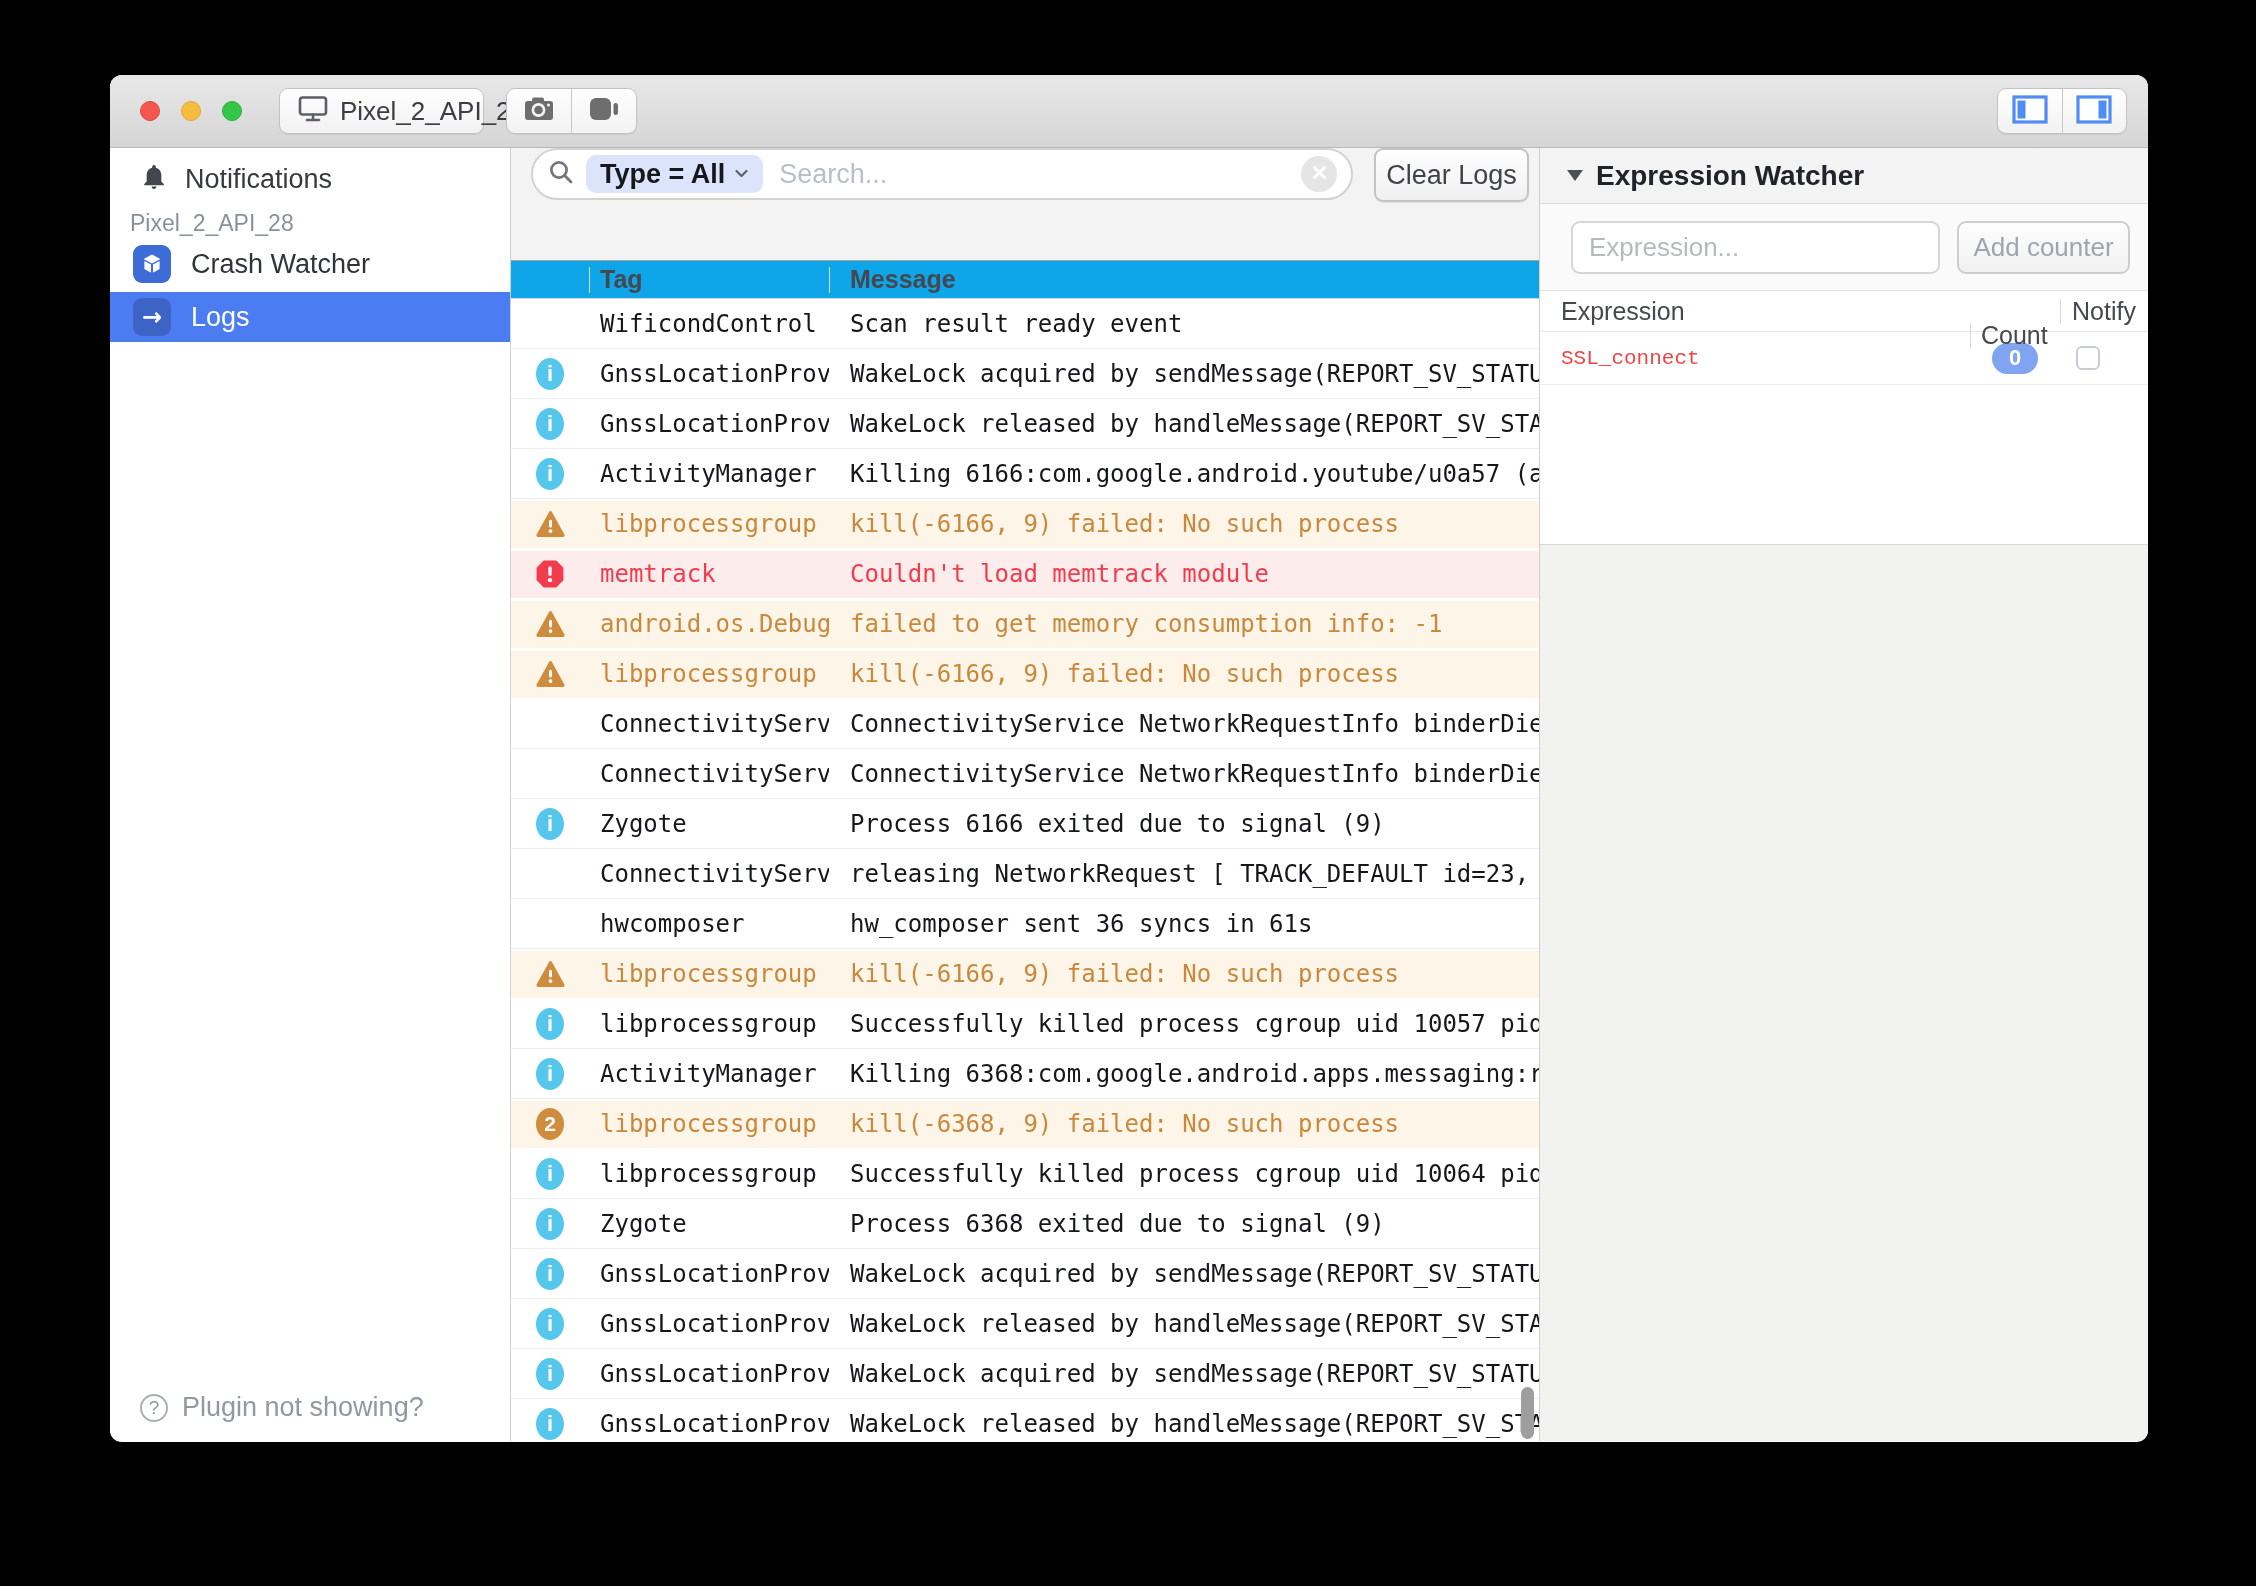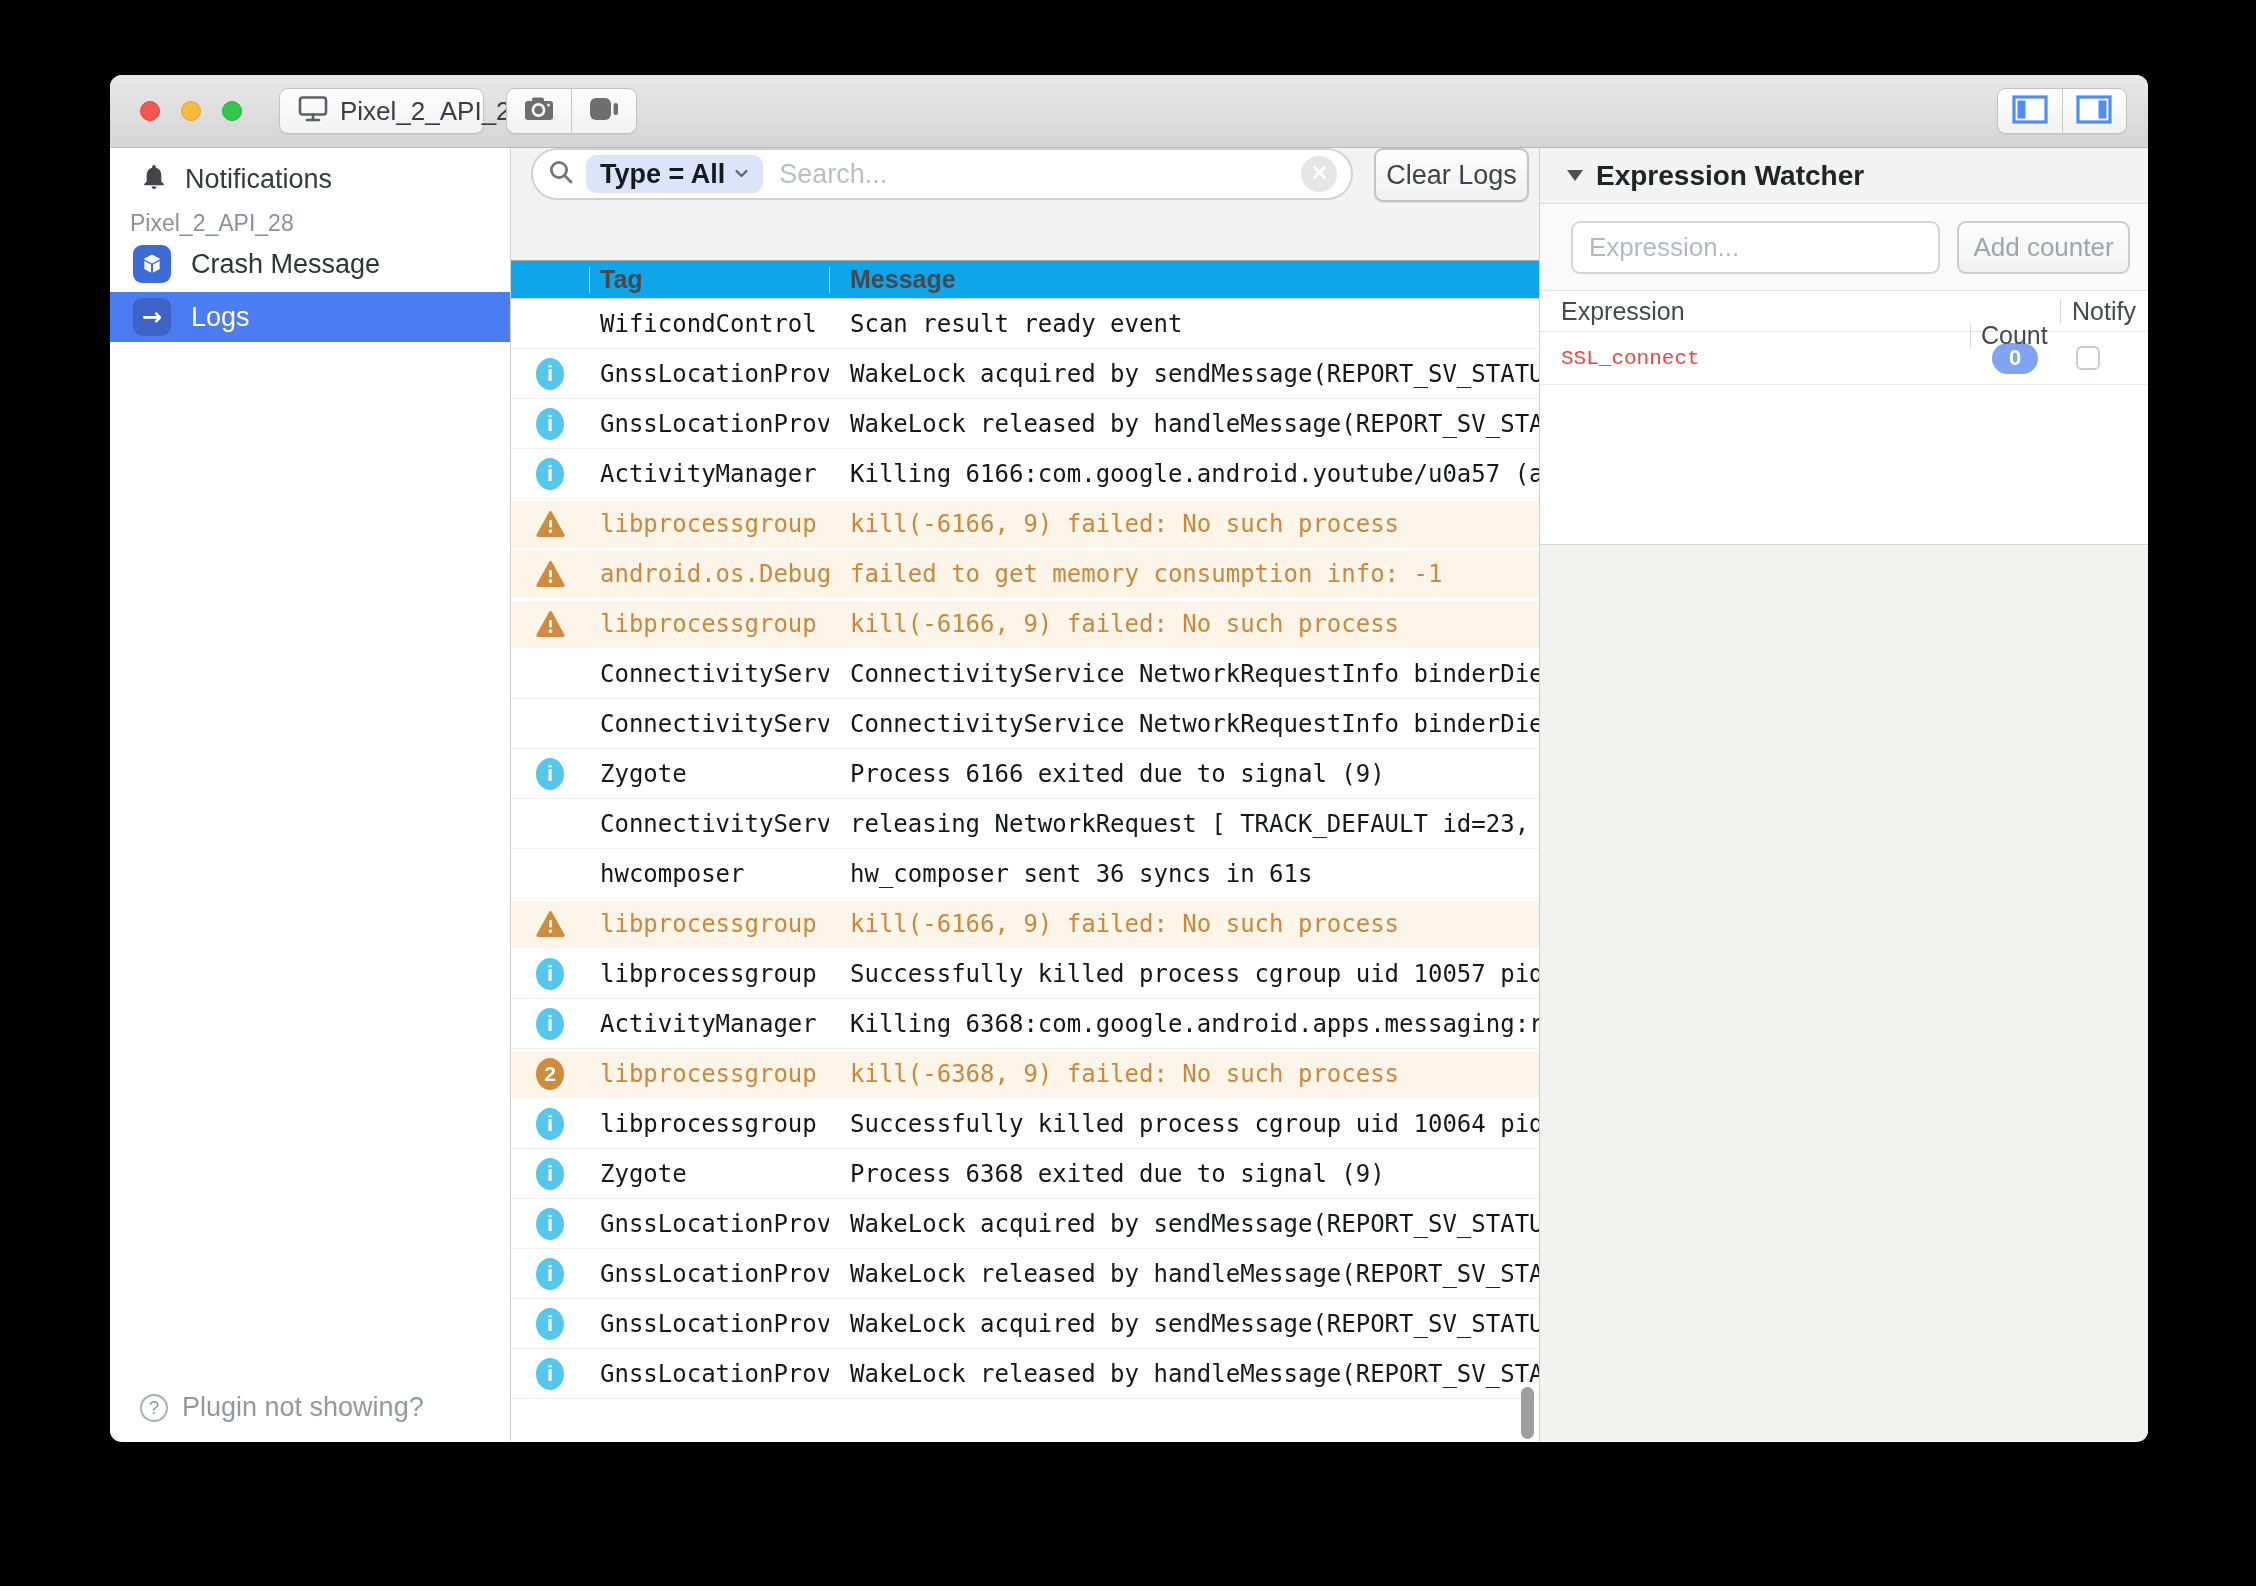--- a/index.html
+++ b/index.html
@@ -206,21 +206,21 @@
       </div>
       <div class="s-section">Pixel_2_API_28</div>
       <div class="s-item s-plugin">
         <span class="plug-ic crash">
           <svg width="24" height="24" viewBox="0 0 24 24">
             <path fill="#fff" d="M12 2.6 20.4 7 12 11.4 3.6 7 12 2.6z"></path>
             <path fill="#fff" d="M4.4 8.9 11 12.4v8.3L4.4 17V8.9z"></path>
             <path fill="#fff" d="M19.6 8.9 13 12.4v8.3l6.6-3.7V8.9z"></path>
           </svg>
         </span>
-        <span>Crash Message</span>
+        <span>Crash Watcher</span>
       </div>
       <div class="s-item s-plugin selected">
         <span class="plug-ic logs">→</span>
         <span>Logs</span>
       </div>
       <div class="s-footer">
         <span class="q">?</span>
         <span class="lbl">Plugin not showing?</span>
       </div>
     </aside>
@@ -291,20 +291,31 @@
             <div class="cell c-icon">
               <svg class="lvl-ic" width="31" height="30" viewBox="0 0 24 24">
                 <path d="M12 3 22 21 H2 Z" fill="#cf8c3e" stroke="#cf8c3e" stroke-width="2.6" stroke-linejoin="round"></path>
                 <rect x="10.8" y="8.6" width="2.4" height="6.2" rx="1.2" fill="#fff"></rect>
                 <circle cx="12" cy="17.6" r="1.5" fill="#fff"></circle>
               </svg>
             </div>
             <div class="cell c-tag">libprocessgroup</div>
             <div class="cell c-msg">kill(-6166, 9) failed: No such process</div>
           </div>
+          <div class="row error">
+            <div class="cell c-icon">
+              <svg class="lvl-ic" width="30" height="32" viewBox="0 0 24 24">
+                <path d="M7.3 2 H16.7 L22 7.3 V16.7 L16.7 22 H7.3 L2 16.7 V7.3 Z" fill="#f23c4e" stroke="#f23c4e" stroke-width="1.5" stroke-linejoin="round"></path>
+                <rect x="10.7" y="5.8" width="2.6" height="7.6" rx="1.3" fill="#fff"></rect>
+                <circle cx="12" cy="16.9" r="1.7" fill="#fff"></circle>
+              </svg>
+            </div>
+            <div class="cell c-tag">memtrack</div>
+            <div class="cell c-msg">Couldn't load memtrack module</div>
+          </div>
           <div class="row warn">
             <div class="cell c-icon">
               <svg class="lvl-ic" width="31" height="30" viewBox="0 0 24 24">
                 <path d="M12 3 22 21 H2 Z" fill="#cf8c3e" stroke="#cf8c3e" stroke-width="2.6" stroke-linejoin="round"></path>
                 <rect x="10.8" y="8.6" width="2.4" height="6.2" rx="1.2" fill="#fff"></rect>
                 <circle cx="12" cy="17.6" r="1.5" fill="#fff"></circle>
               </svg>
             </div>
             <div class="cell c-tag">android.os.Debug</div>
             <div class="cell c-msg">failed to get memory consumption info: -1</div>

